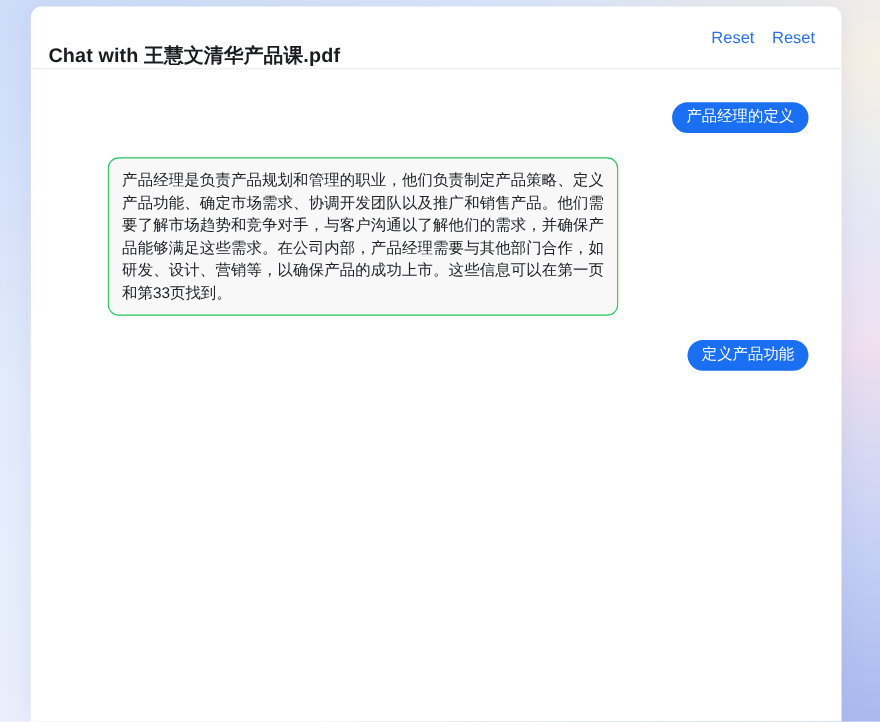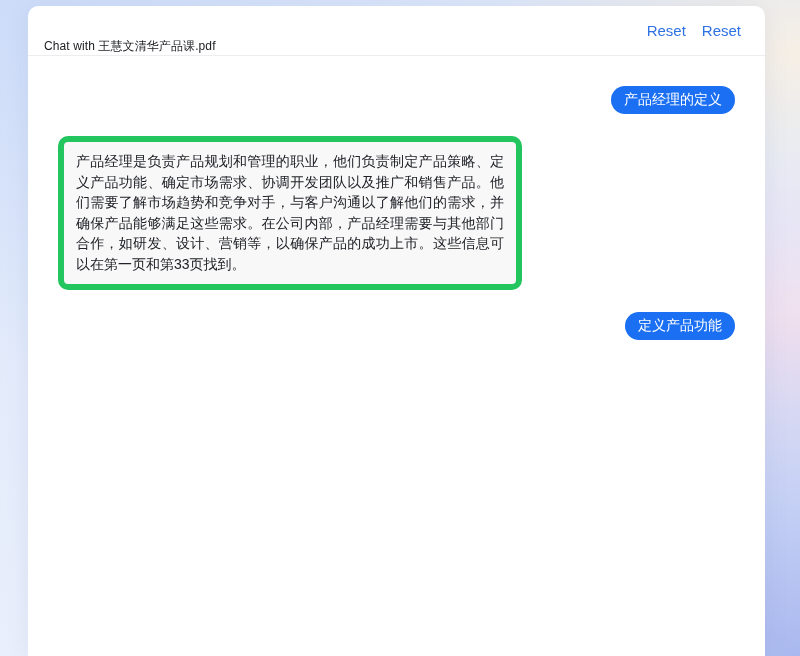--- a/index.html
+++ b/index.html
@@ -31,22 +31,22 @@
 
   .header {
     flex: 0 0 48px;
     display: flex;
     align-items: center;
     justify-content: space-between;
     padding: 0 24px 0 16px;
     border-bottom: 1px solid #ededf0;
   }
   .header-title {
-    font-size: 12px;
-    font-weight: 400;
+    font-size: 18px;
+    font-weight: 700;
     color: #1a1c20;
     letter-spacing: 0.1px;
     margin-top: 32px;
   }
   .header-actions {
     display: flex;
     align-items: center;
     gap: 16px;
   }
   .link-btn {
@@ -79,27 +79,28 @@
     line-height: 18px;
     padding: 5px 13px;
     border-radius: 14px;
     white-space: nowrap;
     font-family: Liberation Mono, monospace;
   }
 
   .bubble-assistant {
     max-width: 464px;
     background: #f8f8f9;
-    border: 6px solid #22c55e;
+    border: 1px solid #22c55e;
     border-radius: 10px;
     padding: 9px 12px 10px 12px;
     color: #202227;
     font-size: 14px;
     line-height: 20.5px;
     text-align: justify;
+    margin-left: 40px;
   }
 </style>
 </head>
 <body style="--accent-blue: #1a6ff2; --link-blue: #2e71e3;">
 
 <div class="card">
 
   <div class="header">
     <div class="header-title">Chat with 王慧文清华产品课.pdf</div>
     <div class="header-actions">

